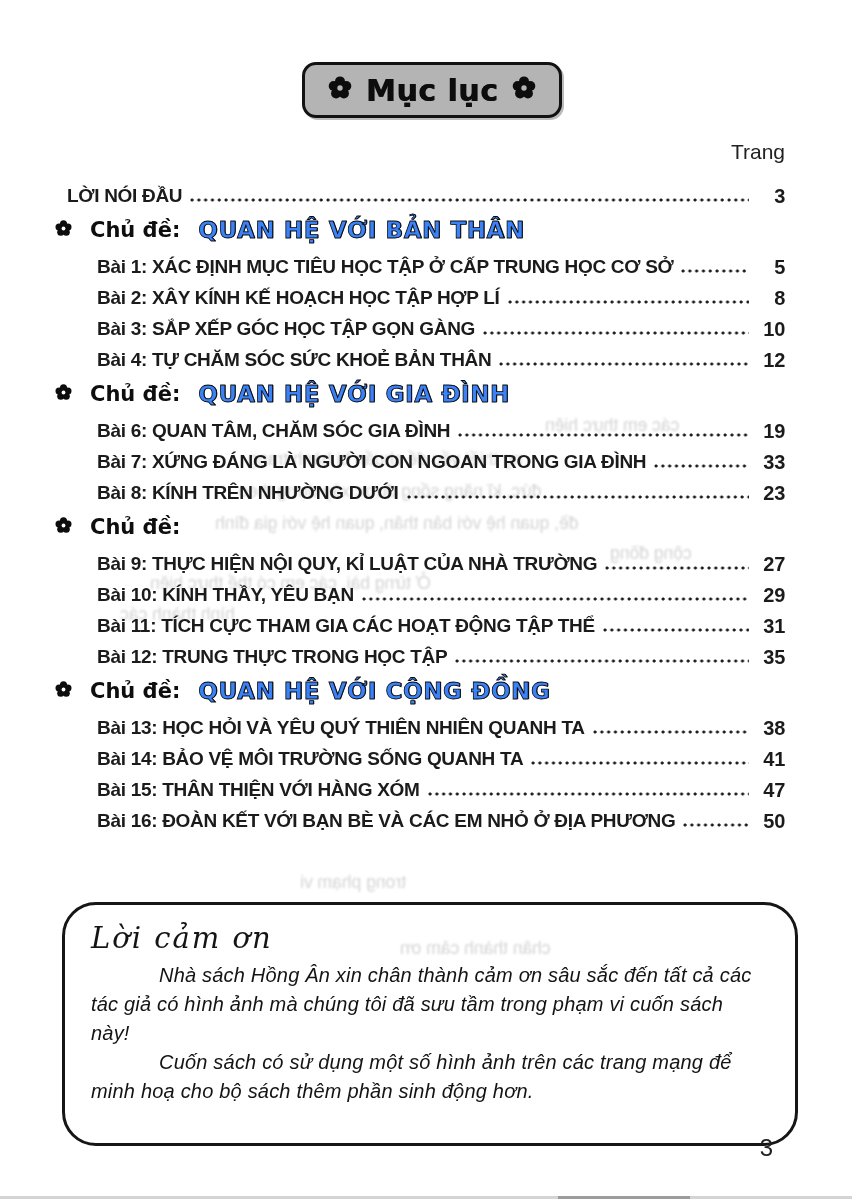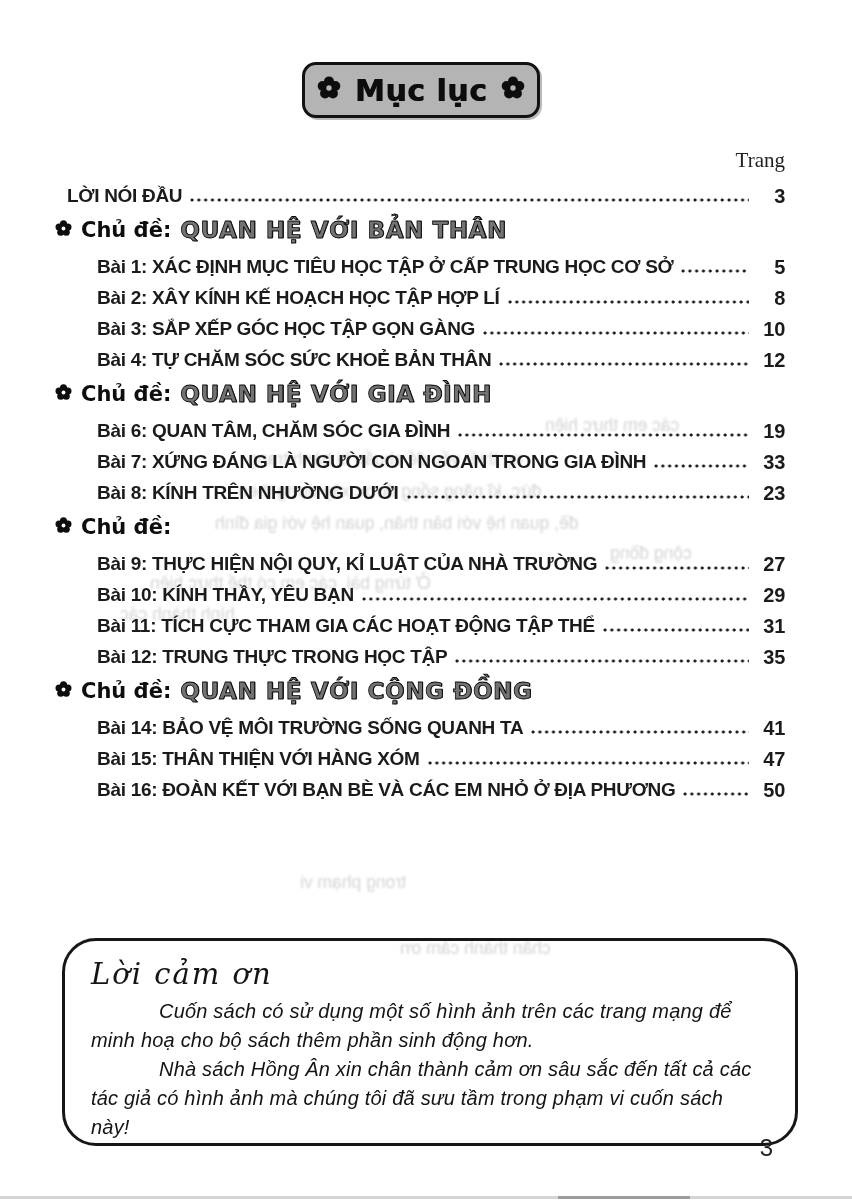--- a/index.html
+++ b/index.html
@@ -10,21 +10,21 @@
     background: #ffffff;
     font-family: "Liberation Sans", sans-serif;
     color: #1b1b1b;
     overflow: hidden;
   }
 
   
   .title-box {
     position: absolute;
     top: 62px; left: 302px;
-    width: 238px; height: 56px;
+    width: 260px; height: 56px;
     background: #b4b4b4;
     border: 3px solid #121212;
     border-radius: 14px;
     box-sizing: border-box;
     display: flex;
     align-items: center;
     justify-content: center;
     gap: 14px;
     box-shadow: 2px 2px 0 rgba(60,60,60,.35);
   }
@@ -34,24 +34,23 @@
     font-family: "DejaVu Sans", "Liberation Sans", sans-serif;
     color: #0d0d0d;
     letter-spacing: 0.5px;
     text-shadow: 0.8px 0 0 #0d0d0d;
   }
   .flower-svg { display: inline-block; vertical-align: middle; }
 
   
   .trang-label {
     position: absolute;
-    top: 148px; right: 67px;
+    top: 140px; right: 67px;
     font-size: 21px;
     color: #222;
-    font-family: Liberation Serif, serif;
   }
 
   
   .toc {
     position: absolute;
     top: 176px; left: 55px; right: 67px;
   }
   .trow {
     display: flex;
     align-items: flex-end;
@@ -76,45 +75,45 @@
     min-width: 30px;
     text-align: right;
     font-size: 20px;
     font-weight: 700;
     line-height: 1.05;
   }
 
   .section-header {
     display: flex;
     align-items: center;
-    gap: 9px;
+    gap: 18px;
     height: 34px;
     margin-top: 6px;
   }
   .chude-label {
     font-size: 21px;
     font-weight: bold;
     font-family: "DejaVu Sans", "Liberation Sans", sans-serif;
     color: #0e0e0e;
   }
   .section-title {
     font-size: 23px;
     font-weight: bold;
     font-family: "DejaVu Sans", "Liberation Sans", sans-serif;
-    color: #737373;
+    color: #3b82f6;
     letter-spacing: 0.6px;
     -webkit-text-stroke: 0.8px #0a0a0a;
     text-shadow: 0.8px 0 0 #0a0a0a;
   }
 
   
   .thanks-box {
     position: absolute;
-    left: 62px; top: 938px;
-    width: 736px; height: 208px;
+    left: 62px; top: 902px;
+    width: 736px; height: 244px;
     border: 3px solid #161616;
     border-radius: 34px;
     box-sizing: border-box;
     padding: 16px 30px 0 26px;
     background: rgba(255,255,255,0.0);
   }
   .thanks-title {
     font-family: "DejaVu Serif", serif;
     font-style: italic;
     font-size: 29px;
@@ -333,41 +332,46 @@
           <circle cx="8.1" cy="17.4" r="5"></circle>
               <circle cx="15.9" cy="17.4" r="5"></circle>
             </g>
           <circle cx="12" cy="12" r="2.7" fill="#fff"></circle>
         </svg>
       </span>
       <span class="chude-label">Chủ đề:</span>
       <span class="section-title">QUAN HỆ VỚI CỘNG ĐỒNG</span>
     </div>
     <div class="trow indent">
+      <span class="row-label">Bài 13: HỌC HỎI VÀ YÊU QUÝ THIÊN NHIÊN QUANH TA</span>
+      <span class="leader"></span>
+      <span class="pagenum">38</span>
+    </div>
+    <div class="trow indent">
       <span class="row-label">Bài 14: BẢO VỆ MÔI TRƯỜNG SỐNG QUANH TA</span>
       <span class="leader"></span>
       <span class="pagenum">41</span>
     </div>
     <div class="trow indent">
       <span class="row-label">Bài 15: THÂN THIỆN VỚI HÀNG XÓM</span>
       <span class="leader"></span>
       <span class="pagenum">47</span>
     </div>
     <div class="trow indent">
       <span class="row-label">Bài 16: ĐOÀN KẾT VỚI BẠN BÈ VÀ CÁC EM NHỎ Ở ĐỊA PHƯƠNG</span>
       <span class="leader"></span>
       <span class="pagenum">50</span>
     </div>
 
   </div>
 
   <div class="thanks-box">
     <div class="thanks-title">Lời cảm ơn</div>
+    <p>Nhà sách Hồng Ân xin chân thành cảm ơn sâu sắc đến tất cả các tác giả có hình ảnh mà chúng tôi đã sưu tầm trong phạm vi cuốn sách này!</p>
     <p>Cuốn sách có sử dụng một số hình ảnh trên các trang mạng để minh hoạ cho bộ sách thêm phần sinh động hơn.</p>
-    <p>Nhà sách Hồng Ân xin chân thành cảm ơn sâu sắc đến tất cả các tác giả có hình ảnh mà chúng tôi đã sưu tầm trong phạm vi cuốn sách này!</p>
   </div>
 
   <div class="folio">3</div>
 
   <div class="page-edge"></div>
   <div class="page-edge-dark"></div>
 
 </div>
 
 </body></html>

